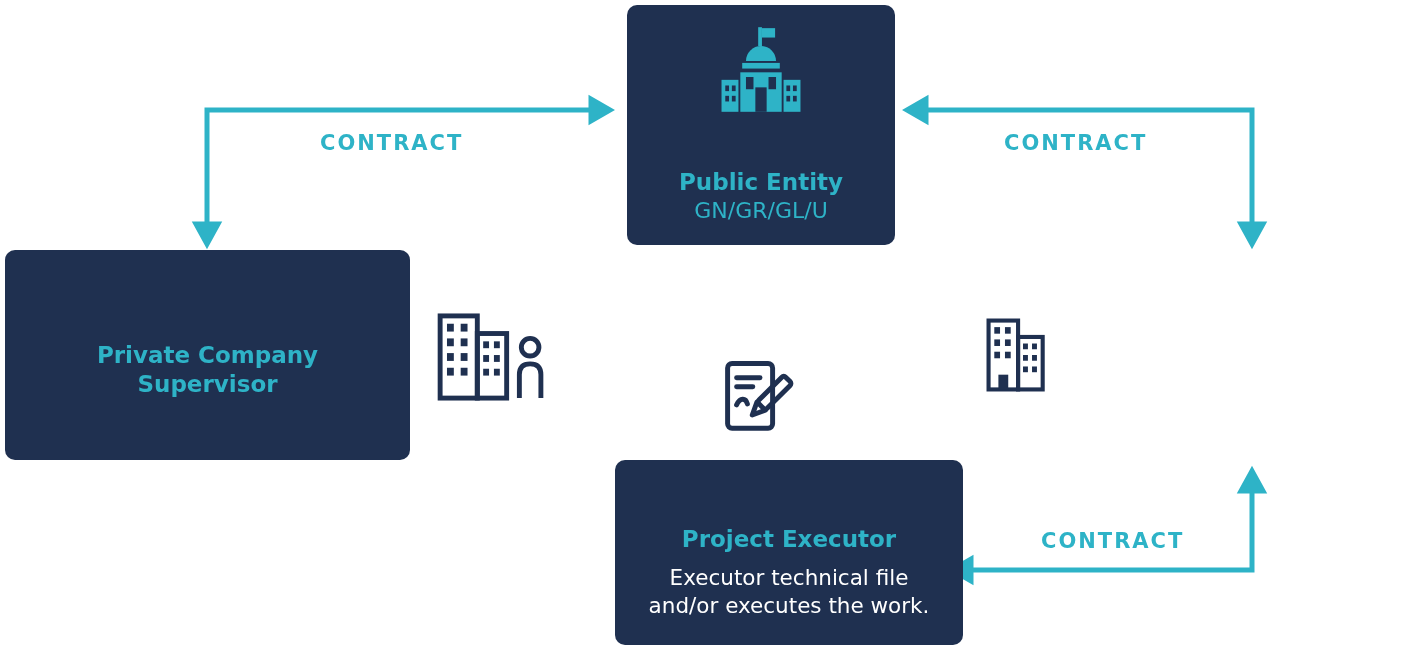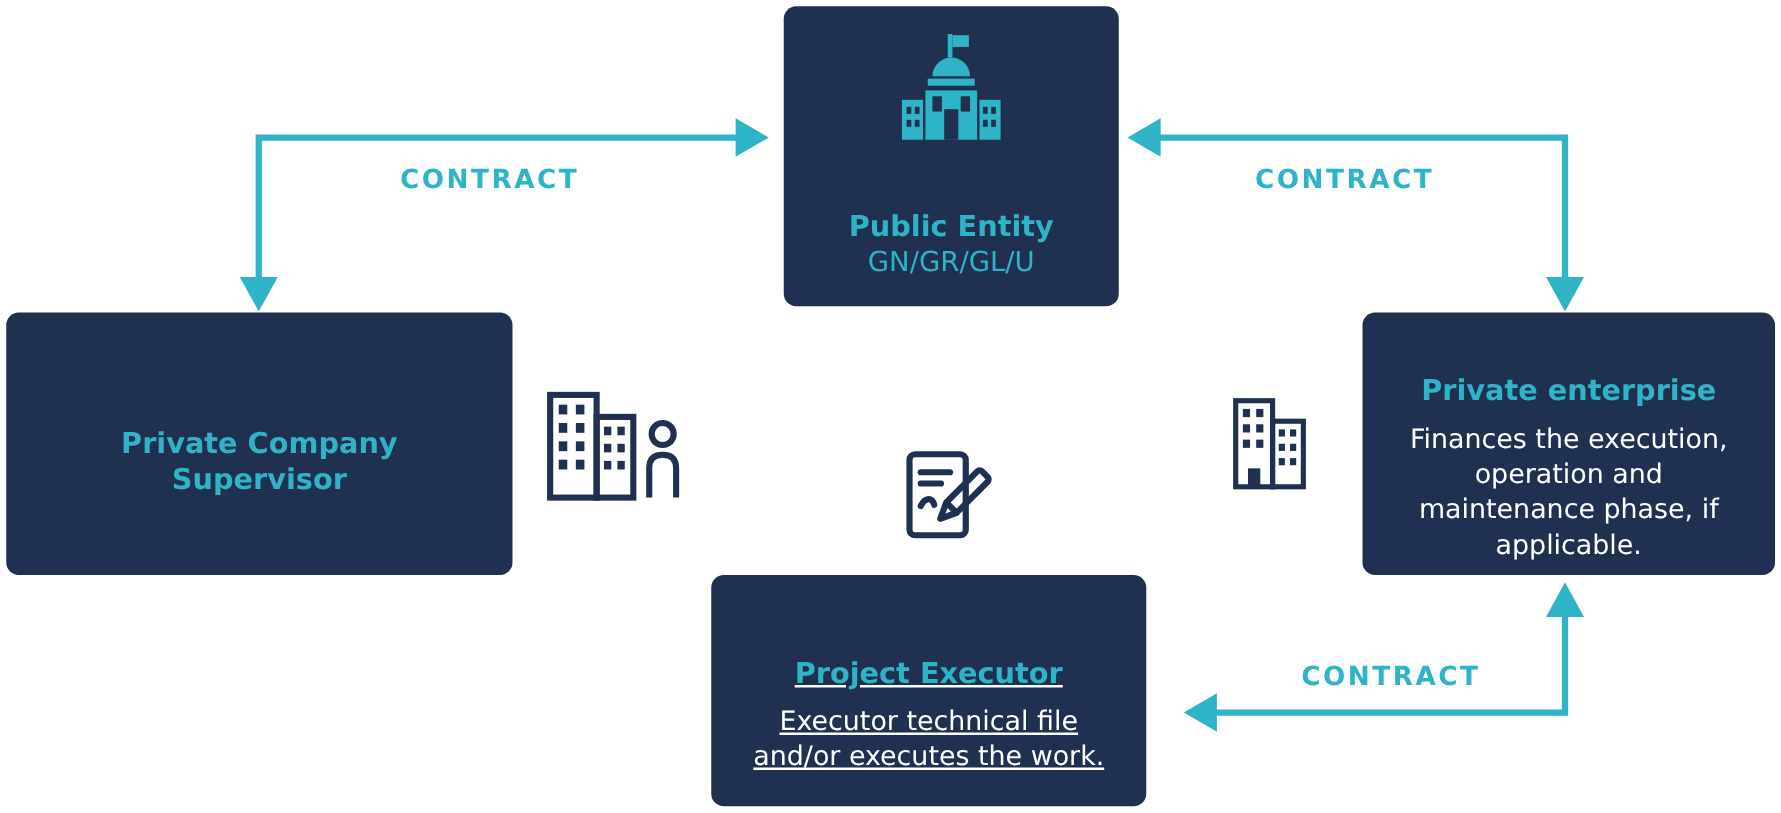--- a/index.html
+++ b/index.html
@@ -55,21 +55,21 @@
   .node-public .node-title { margin-bottom: 2px; }
   .node-public .node-subtitle {
     color: #2eb3c7;
     font-weight: normal;
     font-size: 22px;
   }
   .gov-icon-wrap { margin-bottom: 12px; color: #2eb3c7; }
 
   .node-supervisor { left: 5px;    top: 250px; width: 405px; height: 210px; }
   .node-enterprise { left: 1090px; top: 250px; width: 330px; height: 210px; }
-  .node-executor   { left: 569px;  top: 460px; width: 348px; height: 185px; text-decoration: underline; }
+  .node-executor   { left: 615px;  top: 460px; width: 348px; height: 185px; }
 
   .contract-label {
     position: absolute;
     color: #2eb3c7;
     font-weight: bold;
     font-size: 21px;
     letter-spacing: 2px;
     white-space: nowrap;
   }
   .contract-left   { left: 320px;  top: 131px; }
@@ -138,24 +138,20 @@
       </svg>
     </span>
     <div class="node-title">Public Entity</div>
     <div class="node-subtitle">GN/GR/GL/U</div>
   </div>
 
   <div class="node node-supervisor">
     <div class="node-title">Private Company Supervisor</div>
   </div>
 
-  <div class="node node-enterprise">
-    <div class="node-title">Private enterprise</div>
-    <div class="node-body">Finances the execution, operation and maintenance phase, if applicable.</div>
-  </div>
 
   <div class="node node-executor">
     <div class="node-title">Project Executor</div>
     <div class="node-body">Executor technical file and/or executes the work.</div>
   </div>
 
   <span class="mid-icon icon-buildings-person">
     <svg viewBox="0 0 120 92" width="118" height="90" aria-hidden="true">
       <g fill="none" stroke="currentColor" stroke-width="5">
         <rect x="8" y="4" width="38" height="84"></rect>

